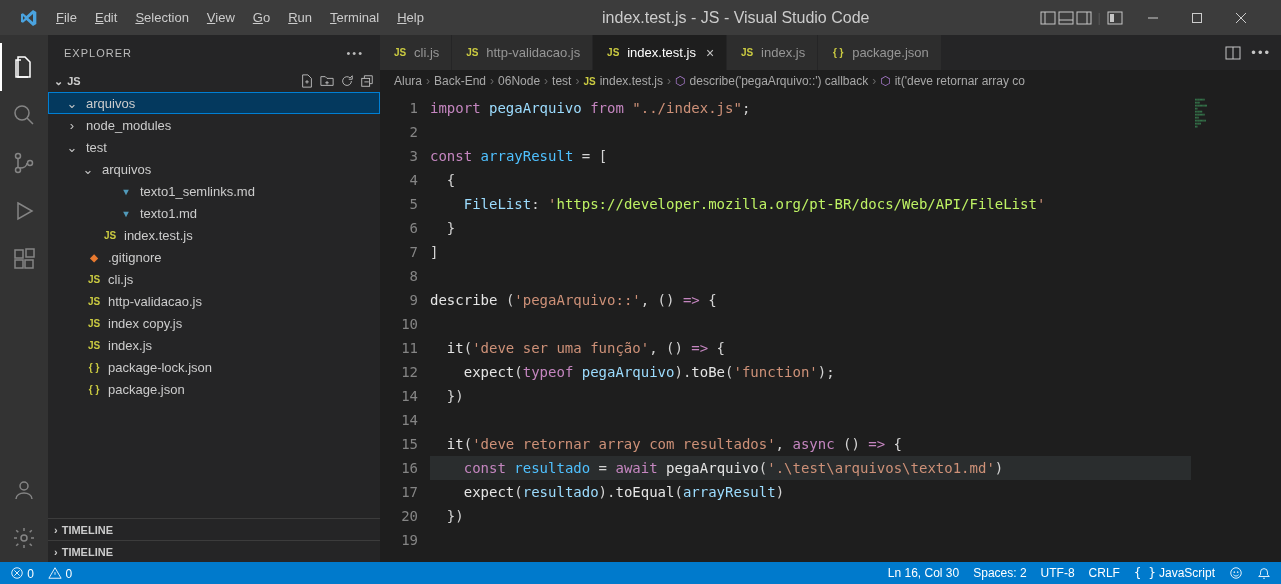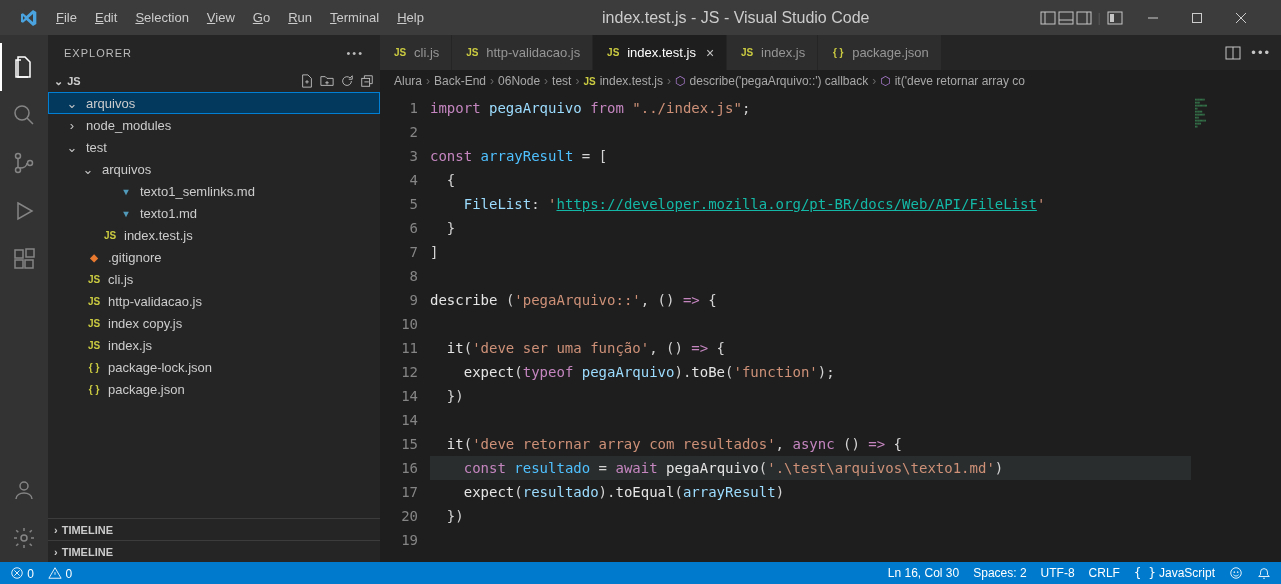--- a/index.html
+++ b/index.html
@@ -49,21 +49,21 @@
 .code { flex:1; padding:4px 0; font-family:Consolas,monospace; font-size:14px; line-height:24px; white-space:pre; overflow:hidden; }
 .code .line { height:24px; }
 .code .hl-line { background:#2a2d2e; }
 .minimap { width:90px; background:#1e1e1e; padding:6px 4px; font-size:2px; line-height:3px; color:#4a6; font-family:monospace; opacity:0.6; }
 .tok-kw { color:#c586c0; }
 .tok-fn { color:#e5e5e5; }
 .tok-var { color:#9cdcfe; }
 .tok-const { color:#4fc1ff; }
 .tok-str { color:#ce9178; }
 .tok-op { color:#d4d4d4; }
-.tok-url { color:#14b8a6; text-decoration:underline; }
+.tok-url { color:#bef264; }
 .statusbar { height:22px; background:#007acc; color:#ffffff; display:flex; align-items:center; font-size:12px; padding:0 10px; gap:14px; }
 .statusbar .right { margin-left:auto; display:flex; gap:14px; align-items:center; }
 svg { display:block; }
 </style>
 </head>
 <body>
 
 <div class="titlebar">
   <span class="logo">
     <svg width="16" height="16" viewBox="0 0 24 24">

